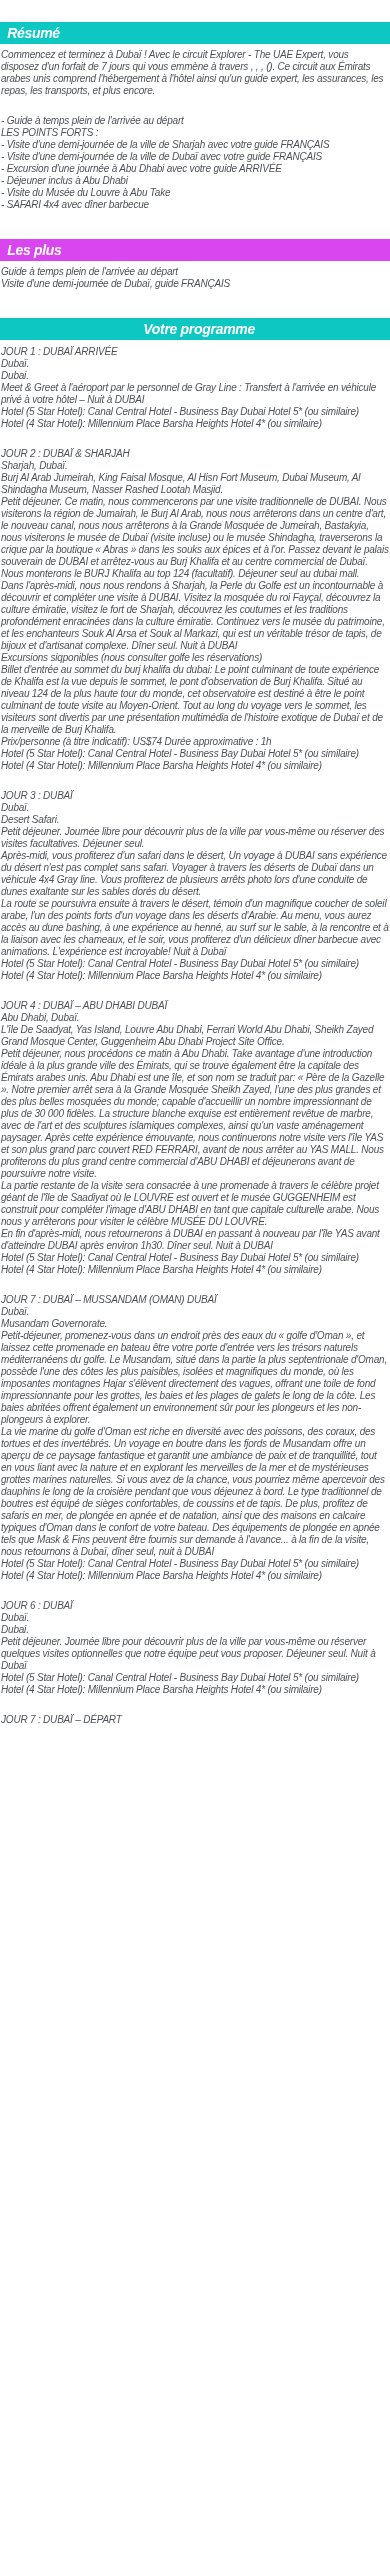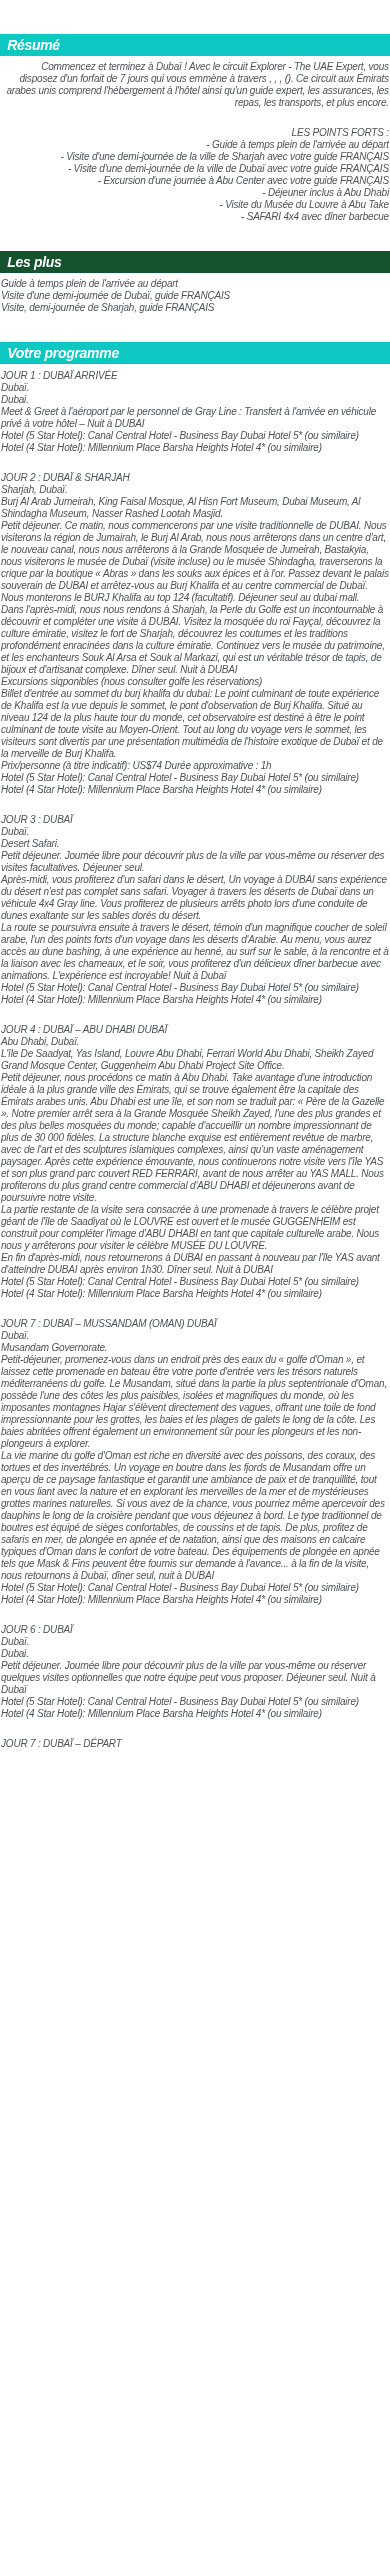--- a/index.html
+++ b/index.html
@@ -6,21 +6,21 @@
   body{
     width:391px;
     background:#ffffff;
     font-family:"Liberation Sans", sans-serif;
     font-style:italic;
     color:#4e5257;
     -webkit-font-smoothing:antialiased;
   }
   #doc{padding-top:22px;}
   .section{margin-top:28px;}
-  .section:first-child{margin-top:12px;text-align:right;}
+  .section:first-child{margin-top:0;}
   .band{
     height:22px;
     display:flex;
     align-items:center;
     padding-left:7.2px;
   }
   .band-title{
     color:#ffffff;
     font-weight:bold;
     font-style:italic;
@@ -42,42 +42,41 @@
 <body>
 
 <div id="doc">
     <div class="section">
       <div class="band" style="background: rgb(12, 199, 194);">
         <span class="band-title">Résumé</span>
       </div>
       <div class="sec-body">
         <p class="p">Commencez et terminez à Dubaï ! Avec le circuit Explorer - The UAE Expert, vous disposez d'un forfait de 7 jours qui vous emmène à travers , , , (). Ce circuit aux Émirats arabes unis comprend l'hébergement à l'hôtel ainsi qu'un guide expert, les assurances, les repas, les transports, et plus encore.</p>
         <div class="gap"></div>
+        <p class="p">- Guide à temps plein de l'arrivée au départ</p>
         <p class="p">LES POINTS FORTS :</p>
-        <p class="p">- Guide à temps plein de l'arrivée au départ</p>
         <p class="p">- Visite d'une demi-journée de la ville de Sharjah avec votre guide FRANÇAIS</p>
         <p class="p">- Visite d'une demi-journée de la ville de Dubaï avec votre guide FRANÇAIS</p>
-        <p class="p">- Excursion d'une journée à Abu Center avec votre guide FRANÇAIS</p>
+        <p class="p">- Excursion d'une journée à Abu Dhabi avec votre guide ARRIVÉE</p>
         <p class="p">- Déjeuner inclus à Abu Dhabi</p>
         <p class="p">- Visite du Musée du Louvre à Abu Take</p>
         <p class="p">- SAFARI 4x4 avec dîner barbecue</p>
       </div>
     </div>
     <div class="section">
-      <div class="band" style="background: #14532d;">
+      <div class="band" style="background: #d946ef;">
         <span class="band-title">Les plus</span>
       </div>
       <div class="sec-body">
         <p class="p">Guide à temps plein de l'arrivée au départ</p>
         <p class="p">Visite d'une demi-journée de Dubaï, guide FRANÇAIS</p>
-        <p class="p">Visite, demi-journée de Sharjah, guide FRANÇAIS</p>
       </div>
     </div>
     <div class="section">
-      <div class="band" style="background: rgb(12, 199, 194);">
+      <div class="band" style="background: rgb(12, 199, 194); justify-content: center;">
         <span class="band-title">Votre programme</span>
       </div>
       <div class="sec-body">
         <p class="p">JOUR 1 : DUBAÏ ARRIVÉE</p>
         <p class="p">Dubaï.</p>
         <p class="p">Dubai.</p>
         <p class="p">Meet &amp; Greet à l'aéroport par le personnel de Gray Line : Transfert à l'arrivée en véhicule privé à votre hôtel – Nuit à DUBAI</p>
         <p class="p">Hotel (5 Star Hotel): Canal Central Hotel - Business Bay Dubai Hotel 5* (ou similaire)</p>
         <p class="p">Hotel (4 Star Hotel): Millennium Place Barsha Heights Hotel 4* (ou similaire)</p>
         <div class="gap"></div>

